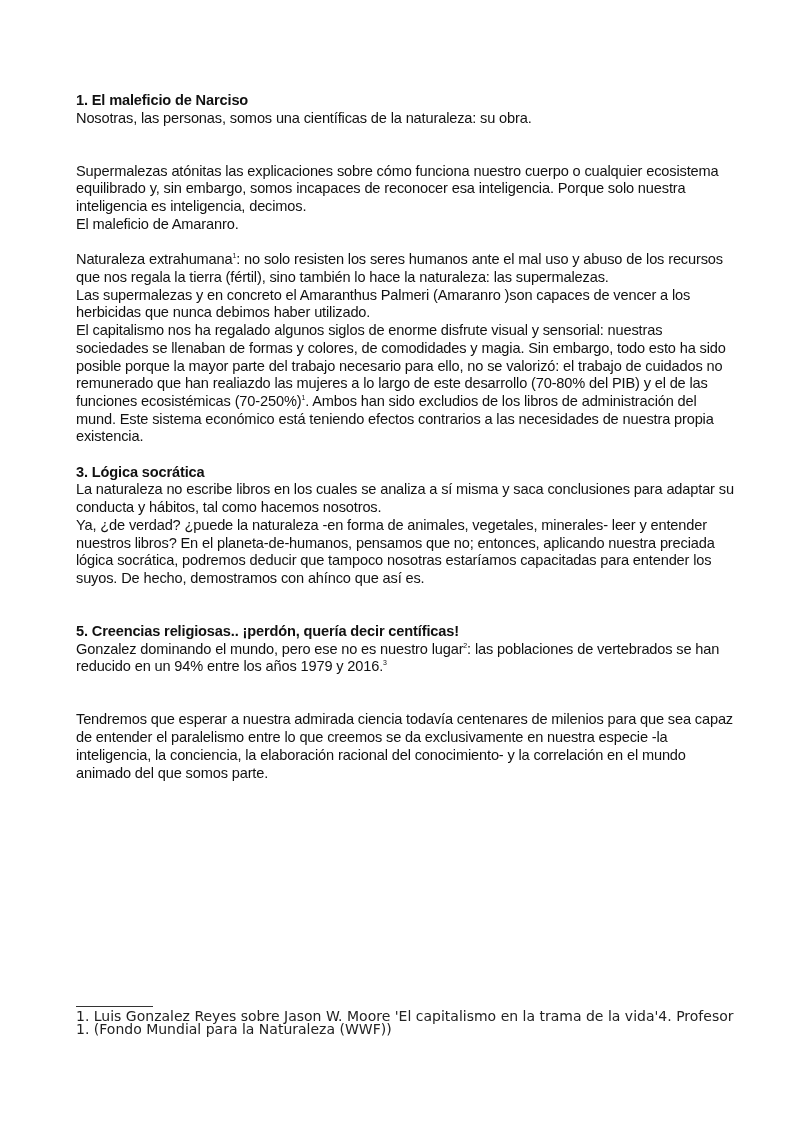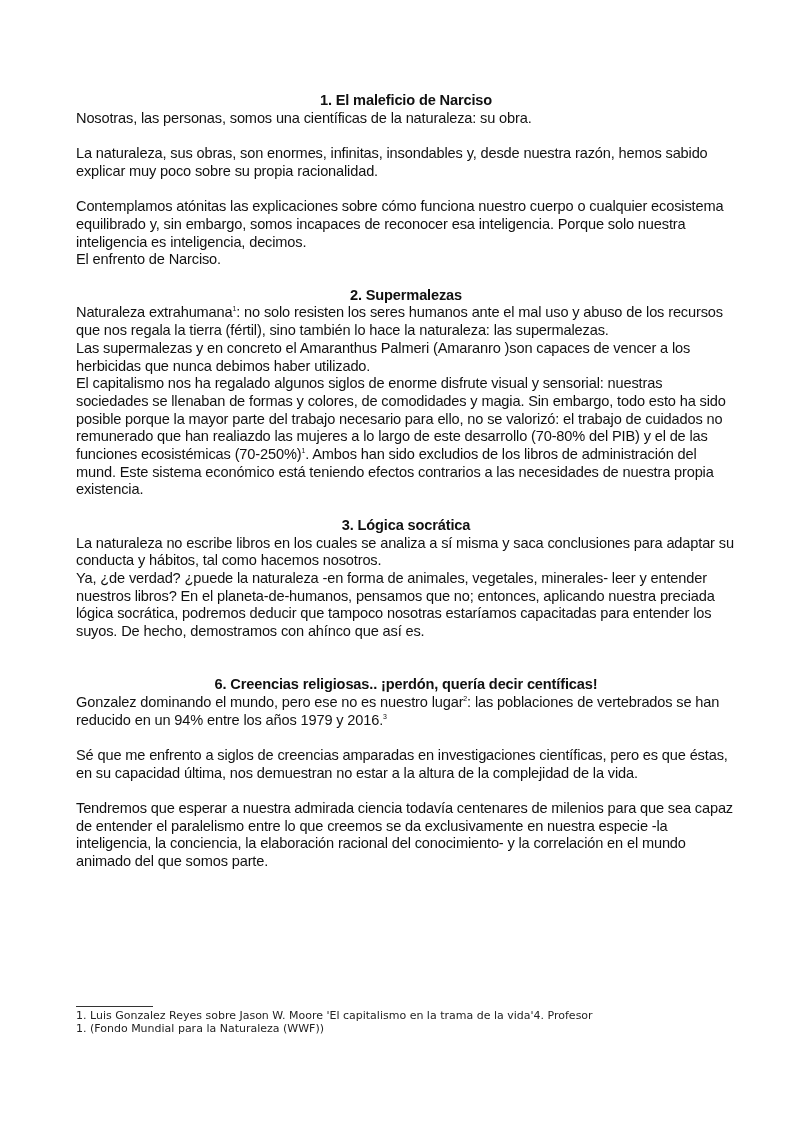--- a/index.html
+++ b/index.html
@@ -5,58 +5,55 @@
   html, body { margin: 0; padding: 0; background: #ffffff; }
   body { width: 793px; height: 1122px; position: relative; overflow: hidden; }
   .page {
     position: absolute; left: 76px; top: 92px; width: 660px;
     font-family: "Liberation Sans", sans-serif;
     font-size: 14.6px; line-height: 17.7px; color: #111111;
     letter-spacing: -0.15px;
   }
   .page p { margin: 0; }
   .gap { height: 17.7px; }
-  .heading { font-weight: bold; text-align: center; }
+  .heading { font-weight: bold; }
   sup { font-size: 7px; line-height: 0; vertical-align: 6px; }
   .footnotes {
     position: absolute; left: 76px; top: 1006px;
-    font-family: "DejaVu Sans", sans-serif; font-size: 11px; line-height: 12.5px; color: #222222;
+    font-family: "DejaVu Sans", sans-serif; font-size: 14px; line-height: 12.5px; color: #222222;
   }
   .fn-rule { width: 77px; border-top: 1px solid #333333; margin-bottom: 3px; }
 </style>
 </head>
 <body>
 
 <div class="page">
 
   <p class="heading">1. El maleficio de Narciso</p>
   <p>Nosotras, las personas, somos una científicas de la naturaleza: su obra.</p>
   <div class="gap"></div>
-  <p>La naturaleza, sus obras, son enormes, infinitas, insondables y, desde nuestra razón, hemos sabido explicar muy poco sobre su propia racionalidad.</p>
   <div class="gap"></div>
-  <p>Contemplamos atónitas las explicaciones sobre cómo funciona nuestro cuerpo o cualquier ecosistema equilibrado y, sin embargo, somos incapaces de reconocer esa inteligencia. Porque solo nuestra inteligencia es inteligencia, decimos.</p>
-  <p>El enfrento de Narciso.</p>
+  <p>Supermalezas atónitas las explicaciones sobre cómo funciona nuestro cuerpo o cualquier ecosistema equilibrado y, sin embargo, somos incapaces de reconocer esa inteligencia. Porque solo nuestra inteligencia es inteligencia, decimos.</p>
+  <p>El maleficio de Amaranro.</p>
   <div class="gap"></div>
 
-  <p class="heading">2. Supermalezas</p>
   <p><span>Naturaleza extrahumana</span><sup>1</sup><span>: no solo resisten los seres humanos ante el mal uso y abuso de los recursos que nos regala la tierra (fértil), sino también lo hace la naturaleza: las supermalezas.</span></p>
   <p>Las supermalezas y en concreto el Amaranthus Palmeri (Amaranro )son capaces de vencer a los herbicidas que nunca debimos haber utilizado.</p>
   <p><span>El capitalismo nos ha regalado algunos siglos de enorme disfrute visual y sensorial: nuestras sociedades se llenaban de formas y colores, de comodidades y magia. Sin embargo, todo esto ha sido posible porque la mayor parte del trabajo necesario para ello, no se valorizó: el trabajo de cuidados no remunerado que han realiazdo las mujeres a lo largo de este desarrollo (70-80% del PIB) y el de las funciones ecosistémicas (70-250%)</span><sup>1</sup><span>. Ambos han sido excludios de los libros de administración del mund. Este sistema económico está teniendo efectos contrarios a las necesidades de nuestra propia existencia.</span></p>
   <div class="gap"></div>
 
   <p class="heading">3. Lógica socrática</p>
   <p>La naturaleza no escribe libros en los cuales se analiza a sí misma y saca conclusiones para adaptar su conducta y hábitos, tal como hacemos nosotros.</p>
   <p>Ya, ¿de verdad? ¿puede la naturaleza -en forma de animales, vegetales, minerales- leer y entender nuestros libros? En el planeta-de-humanos, pensamos que no; entonces, aplicando nuestra preciada lógica socrática, podremos deducir que  tampoco nosotras estaríamos capacitadas para entender los suyos. De hecho, demostramos con ahínco que así es.</p>
   <div class="gap"></div>
   <div class="gap"></div>
 
-  <p class="heading">6. Creencias religiosas.. ¡perdón, quería decir centíficas!</p>
+  <p class="heading">5. Creencias religiosas.. ¡perdón, quería decir centíficas!</p>
   <p><span>Gonzalez dominando el mundo, pero ese no es nuestro lugar</span><sup>2</sup><span>: las poblaciones de vertebrados se han reducido en un 94% entre los años 1979 y 2016.</span><sup>3</sup></p>
   <div class="gap"></div>
-  <p>Sé que me enfrento a siglos de creencias amparadas en investigaciones científicas, pero es que éstas, en su capacidad última, nos demuestran no estar a la altura de la complejidad de la vida.</p>
   <div class="gap"></div>
   <p>Tendremos que esperar a nuestra admirada ciencia todavía centenares de milenios para que sea capaz de entender el paralelismo entre lo que creemos se da exclusivamente en nuestra especie -la inteligencia, la conciencia, la elaboración racional del conocimiento- y la correlación en el mundo animado del que somos parte.</p>
   <div class="gap"></div>
 </div>
 
 <div class="footnotes">
   <div class="fn-rule"></div>
   <div>1. Luis Gonzalez Reyes sobre Jason W. Moore 'El capitalismo en la trama de la vida'4. Profesor</div>
   <div>1. (Fondo Mundial para la Naturaleza (WWF))</div>
 </div>

